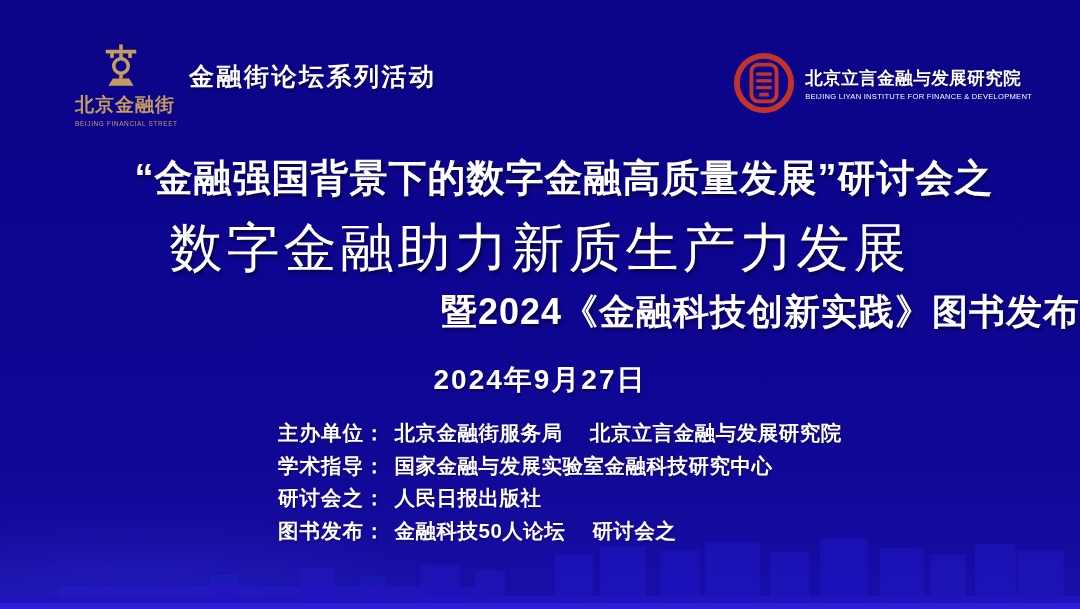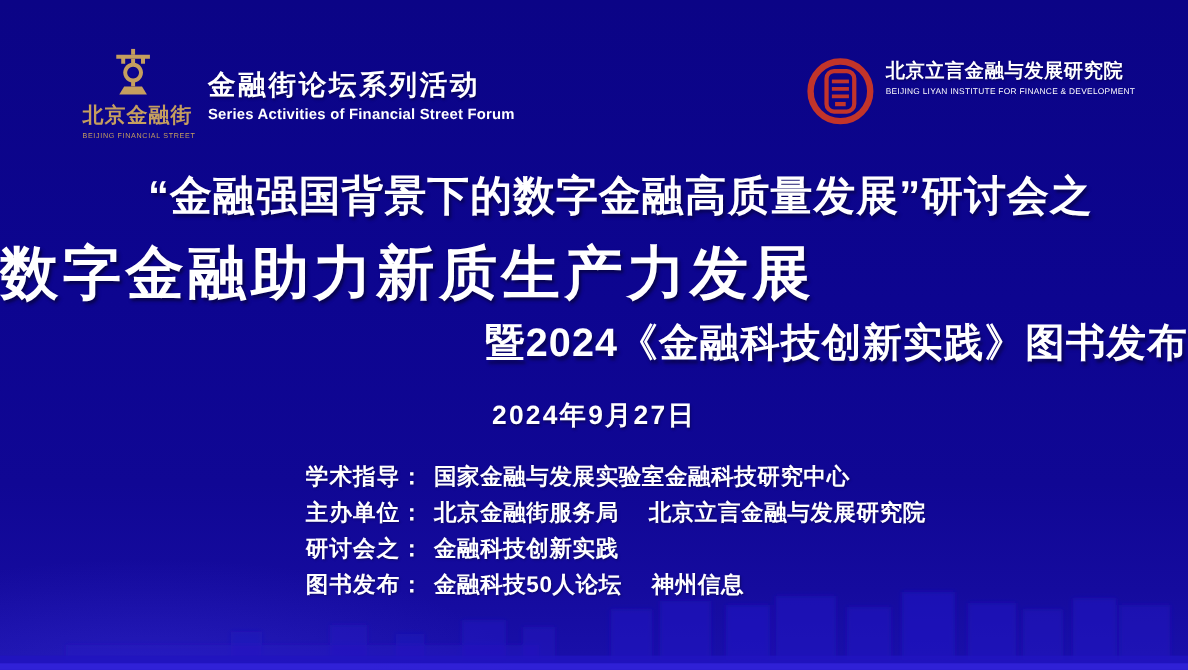--- a/index.html
+++ b/index.html
@@ -19,39 +19,39 @@
   .fsf-logo { width:92px; text-align:center; }
   .fsf-logo svg { display:block; margin:0 auto 4px auto; }
   .fsf-logo-cn { font-family:"Liberation Serif","DejaVu Serif",serif;
                  font-weight:700; font-size:19px; color:#c59e5f; letter-spacing:1px; white-space:nowrap; }
   .fsf-logo-en { font-size:6.5px; color:#c59e5f; letter-spacing:0.6px; margin-top:2px; white-space:nowrap; }
   .series-wrap { padding-top:16px; }
   .series-cn { font-size:25px; font-weight:900; letter-spacing:2.5px; white-space:nowrap;
                text-shadow:1px 2px 2px rgba(0,0,0,.35); }
   .series-en { font-size:13.5px; font-weight:700; letter-spacing:0.2px; margin-top:3px; white-space:nowrap; }
 
-  .brand-right { display:flex; align-items:flex-start; gap:10px; padding-top:8px; }
+  .brand-right { display:flex; align-items:center; gap:10px; padding-top:8px; }
   .liyan-text { }
   .liyan-cn { font-size:17.5px; font-weight:900; letter-spacing:0.5px; white-space:nowrap;
               text-shadow:1px 1px 2px rgba(0,0,0,.35); }
   .liyan-en { font-size:7.6px; font-weight:400; letter-spacing:0.25px; margin-top:2px; white-space:nowrap; }
 
   
   .title-line1 { position:absolute; top:153px; left:0; width:100%; text-align:center;
                  font-size:38px; font-weight:900; letter-spacing:1px;
                  text-shadow:2px 3px 3px rgba(0,0,0,.4);padding-left:24px; }
-  .title-line2 { position:absolute; top:213px; left:0; width:100%; text-align:left;
+  .title-line2 { position:absolute; top:213px; left:0; width:100%; text-align:center;
                  font-family:"Liberation Serif","DejaVu Serif",serif;
-                 font-size:53px; font-weight:700; letter-spacing:4px;
+                 font-size:53px; font-weight:400; letter-spacing:4px;
                  text-shadow:2px 3px 3px rgba(0,0,0,.45); }
   .title-line3 { position:absolute; top:288px; left:0; width:100%; text-align:right;
                  font-size:36px; font-weight:900; letter-spacing:1px;
                  text-shadow:2px 3px 3px rgba(0,0,0,.4); }
   .event-date  { position:absolute; top:361px; left:0; width:100%; text-align:center;
-                 font-size:24px; font-weight:700; letter-spacing:2px;
+                 font-size:28px; font-weight:700; letter-spacing:2px;
                  text-shadow:1px 2px 2px rgba(0,0,0,.35); }
 
   
   .credits { position:absolute; top:419px; left:278px; }
   .credit-row { display:flex; align-items:baseline; height:32.5px; font-size:20.5px; white-space:nowrap; }
   .credit-label { font-weight:900; letter-spacing:1px; margin-right:9px;
                   text-shadow:1px 1px 2px rgba(0,0,0,.35); }
   .credit-value { font-weight:600; letter-spacing:0.5px;
                   text-shadow:1px 1px 2px rgba(0,0,0,.35); }
 
@@ -108,21 +108,20 @@
             <rect x="16.5" y="20.5" width="7" height="7" fill="#0d0590"></rect>
             <rect x="18" y="33" width="4" height="5"></rect>
             <path d="M11,38 h18 l5,8 H6 z"></path>
           </g>
         </svg>
         <div class="fsf-logo-cn">北京金融街</div>
         <div class="fsf-logo-en">BEIJING FINANCIAL STREET</div>
       </div>
       <div class="series-wrap">
         <div class="series-cn">金融街论坛系列活动</div>
-        <div class="series-en">Series Activities of Financial Street Forum</div>
       </div>
     </div>
 
     <div class="brand-right">
       <svg width="62" height="62" viewBox="0 0 64 64">
         <circle cx="32" cy="32" r="28" fill="none" stroke="#c2342a" stroke-width="6"></circle>
         <rect x="19" y="13" width="26" height="38" rx="7" fill="none" stroke="#c2342a" stroke-width="4"></rect>
         <rect x="24" y="21" width="16" height="3.5" fill="#c2342a"></rect>
         <rect x="24" y="28" width="16" height="3.5" fill="#c2342a"></rect>
         <rect x="24" y="35" width="16" height="3.5" fill="#c2342a"></rect>
@@ -136,30 +135,30 @@
 
   </div>
 
   <div class="title-line1">“金融强国背景下的数字金融高质量发展”研讨会之</div>
   <div class="title-line2">数字金融助力新质生产力发展</div>
   <div class="title-line3">暨2024《金融科技创新实践》图书发布</div>
   <div class="event-date">2024年9月27日</div>
 
   <div class="credits">
     <div class="credit-row">
+      <span class="credit-label">主办单位：</span>
+      <span class="credit-value">北京金融街服务局　 北京立言金融与发展研究院</span>
+    </div>
+    <div class="credit-row">
       <span class="credit-label">学术指导：</span>
       <span class="credit-value">国家金融与发展实验室金融科技研究中心</span>
     </div>
     <div class="credit-row">
-      <span class="credit-label">主办单位：</span>
-      <span class="credit-value">北京金融街服务局　 北京立言金融与发展研究院</span>
-    </div>
-    <div class="credit-row">
       <span class="credit-label">研讨会之：</span>
-      <span class="credit-value">金融科技创新实践</span>
+      <span class="credit-value">人民日报出版社</span>
     </div>
     <div class="credit-row">
       <span class="credit-label">图书发布：</span>
-      <span class="credit-value">金融科技50人论坛　 神州信息</span>
+      <span class="credit-value">金融科技50人论坛　 研讨会之</span>
     </div>
   </div>
 
 </div>
 
 </body></html>

